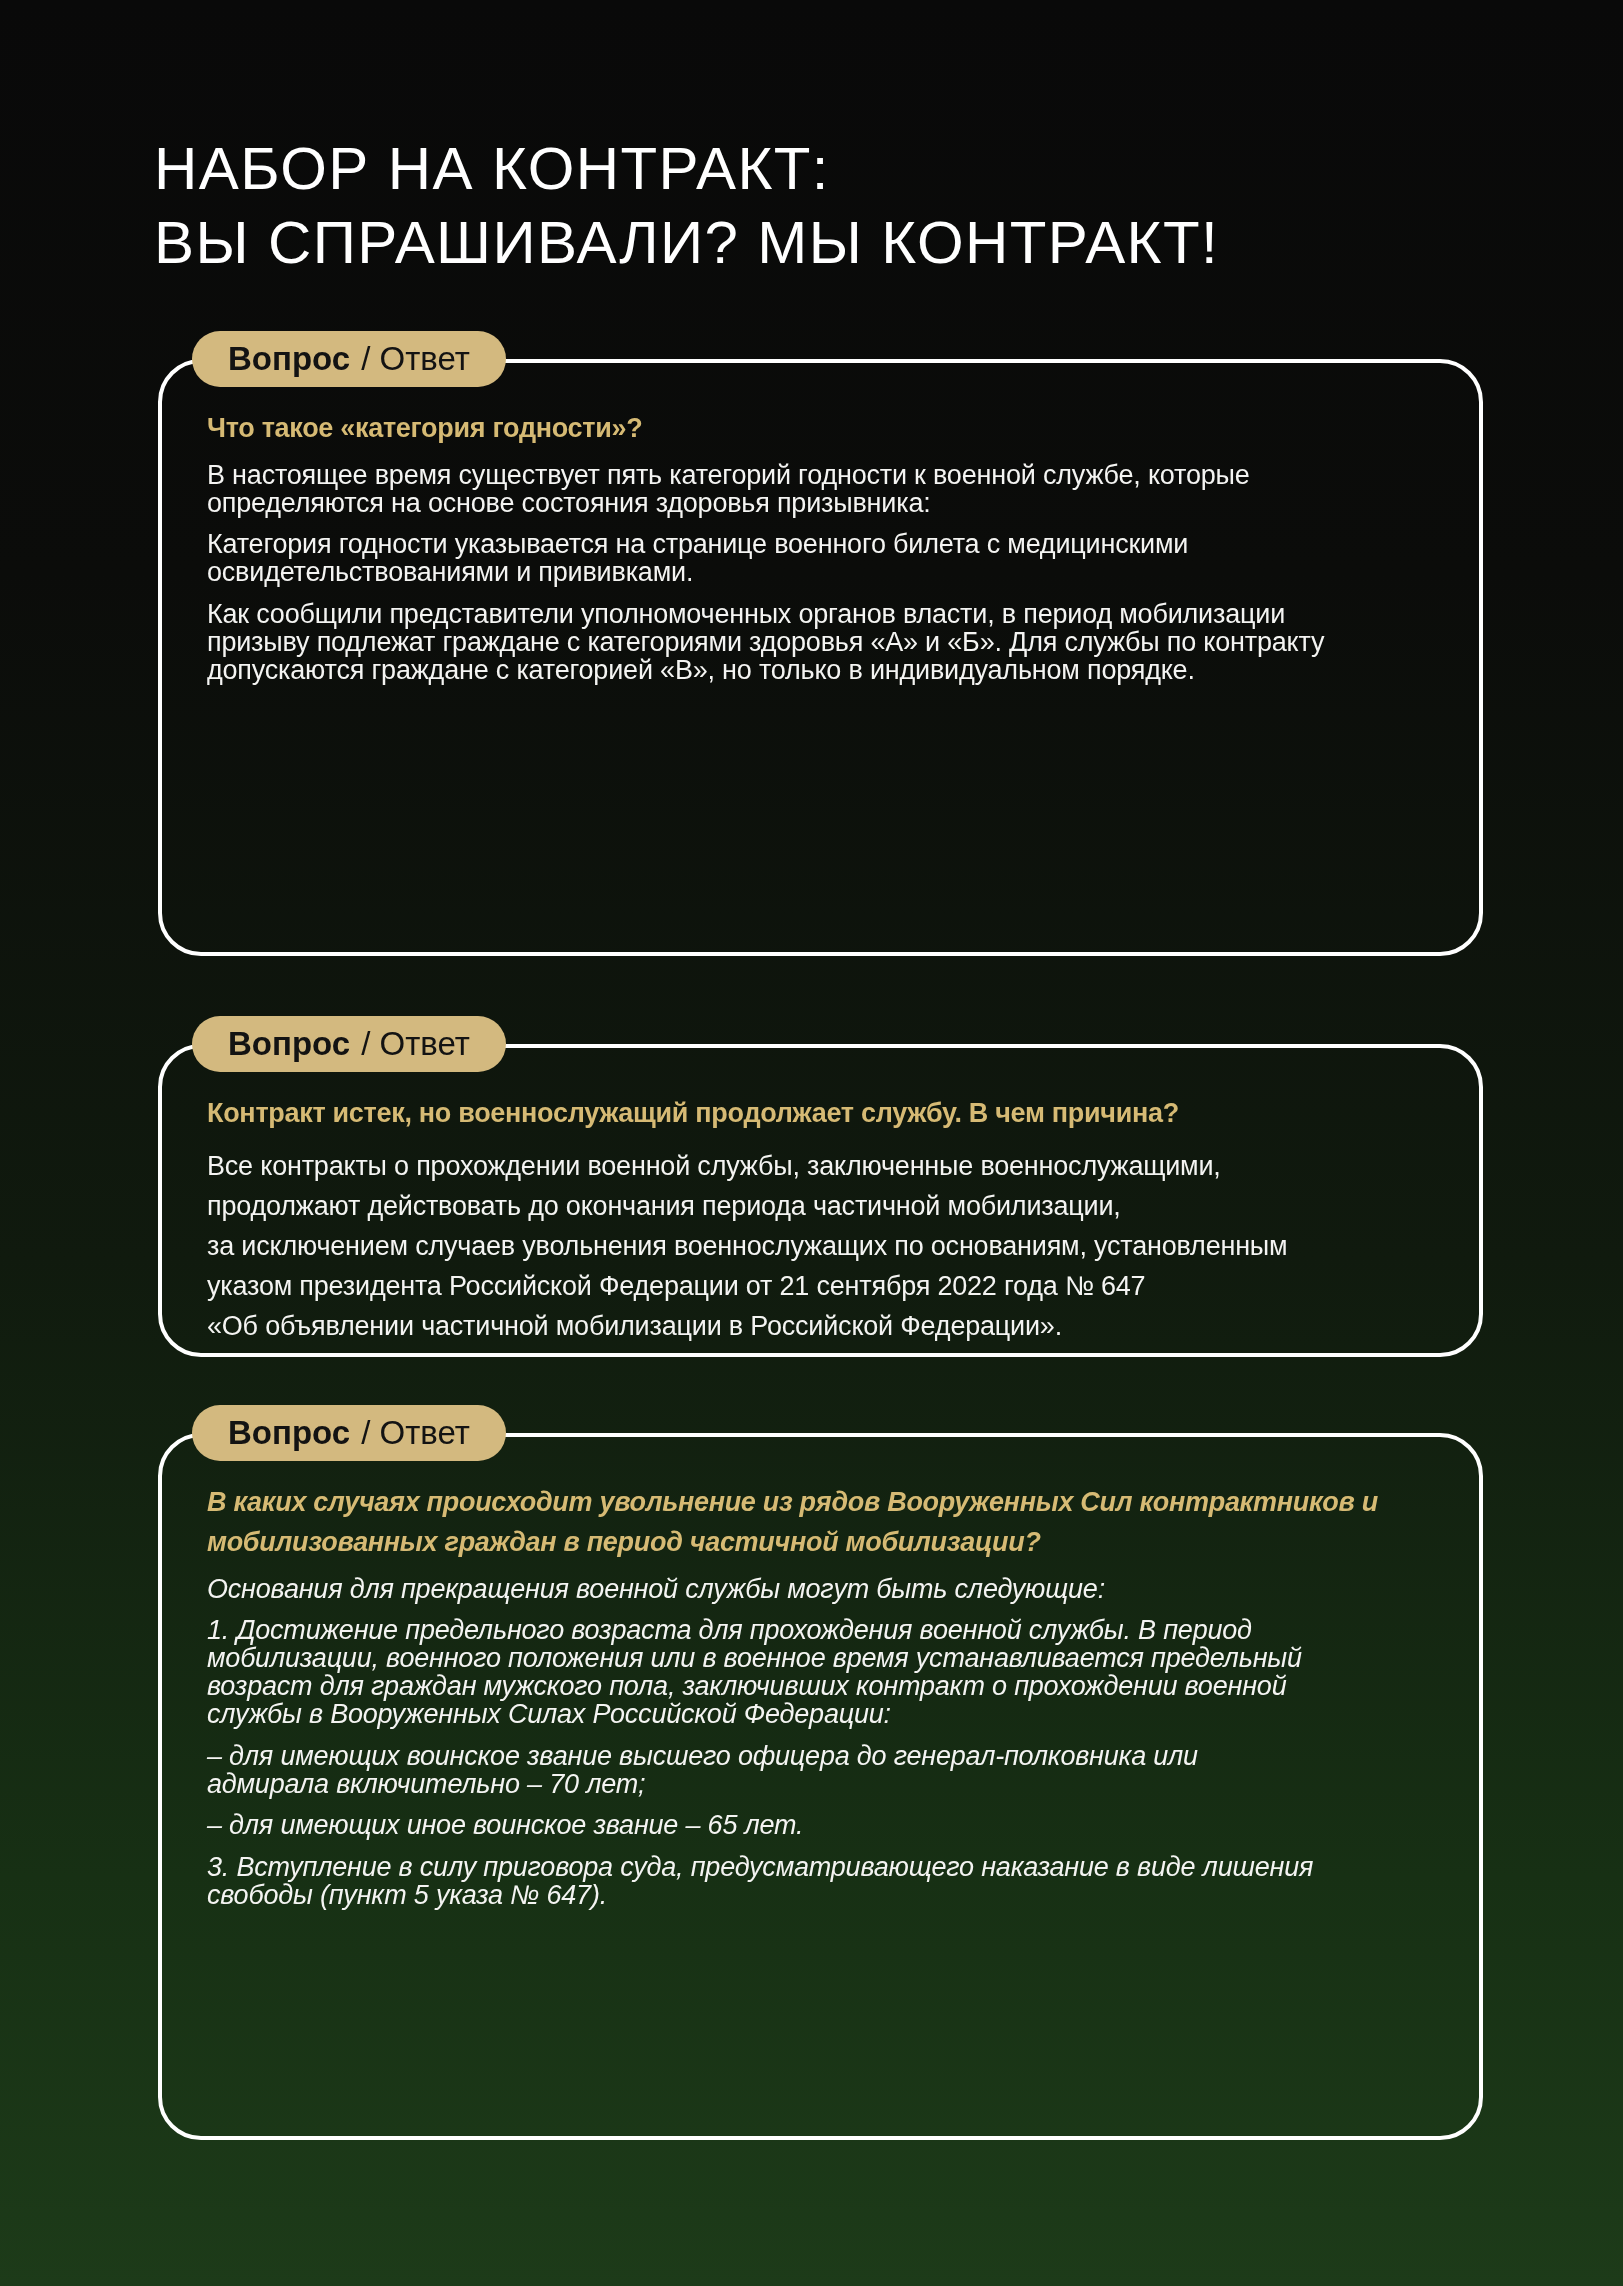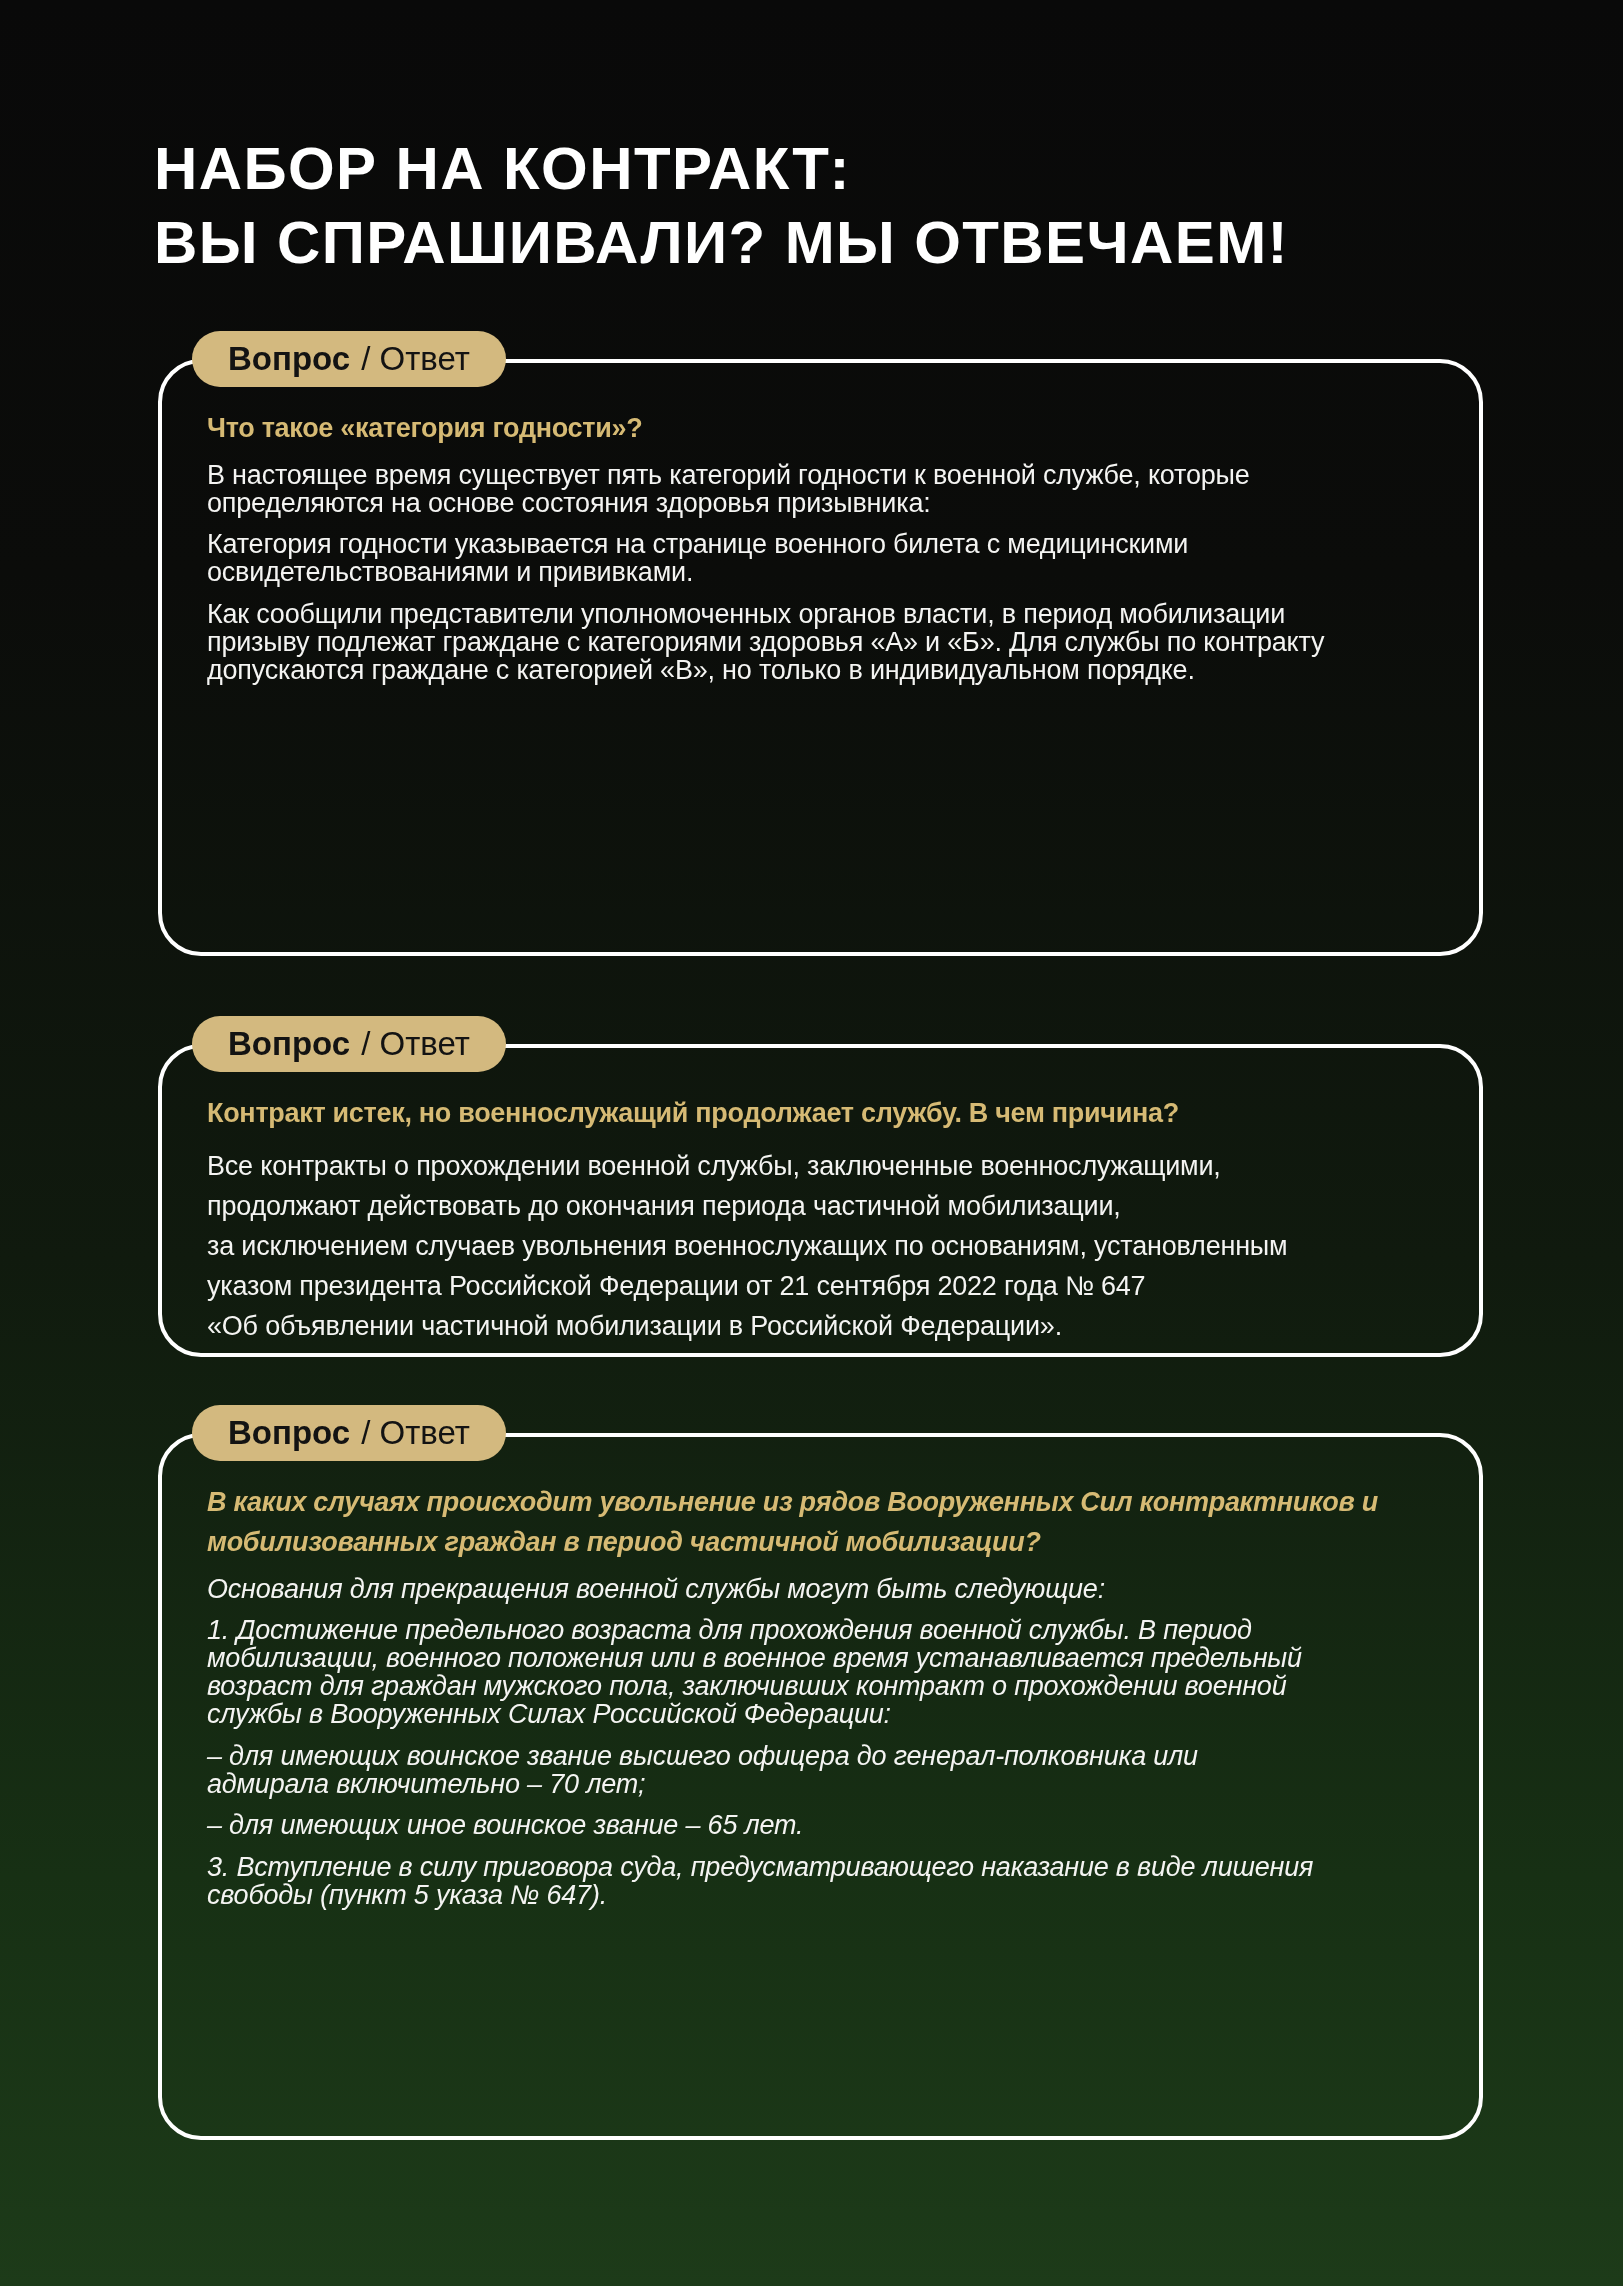--- a/index.html
+++ b/index.html
@@ -6,21 +6,21 @@
   body{
     width:1624px;height:2287px;
     background:linear-gradient(180deg,#090909 0%,#0b0c0a 25%,#101a0e 55%,#173014 82%,#1d3b19 100%);
     font-family:"Liberation Sans", sans-serif;
     -webkit-font-smoothing:antialiased;
   }
   .page{position:relative;width:1624px;height:2287px;overflow:hidden;}
 
   .title{
     position:absolute;left:154px;top:132px;margin:0;
-    color:#ffffff;font-size:60px;line-height:74px;font-weight:700;
+    color:#ffffff;font-size:60px;line-height:74px;font-weight:400;
     letter-spacing:1.4px;
   }
   .title-line{display:block;}
 
   .qa{position:absolute;left:149px;width:1325px;padding-left:9px;}
   .qa1{top:331px;}
   .qa2{top:1016px;}
   .qa3{top:1405px;}
 
   .badge{
@@ -65,21 +65,21 @@
   .body:last-child{margin-bottom:0;}
   .qa2 .body{line-height:40px;margin:0;}
 </style>
 </head>
 <body>
 
 <div class="page">
 
   <h1 class="title">
     <span class="title-line">НАБОР НА КОНТРАКТ:</span>
-    <span class="title-line">ВЫ СПРАШИВАЛИ? МЫ ОТВЕЧАЕМ!</span>
+    <span class="title-line">ВЫ СПРАШИВАЛИ? МЫ КОНТРАКТ!</span>
   </h1>
 
   <section class="qa qa1">
     <div class="badge">
       <span class="badge-bold">Вопрос</span>
       <span class="badge-light">/ Ответ</span>
     </div>
     <div class="box">
       <p class="question">Что такое «категория годности»?</p>
       <p class="body">В настоящее время существует пять категорий годности к военной службе, которые

